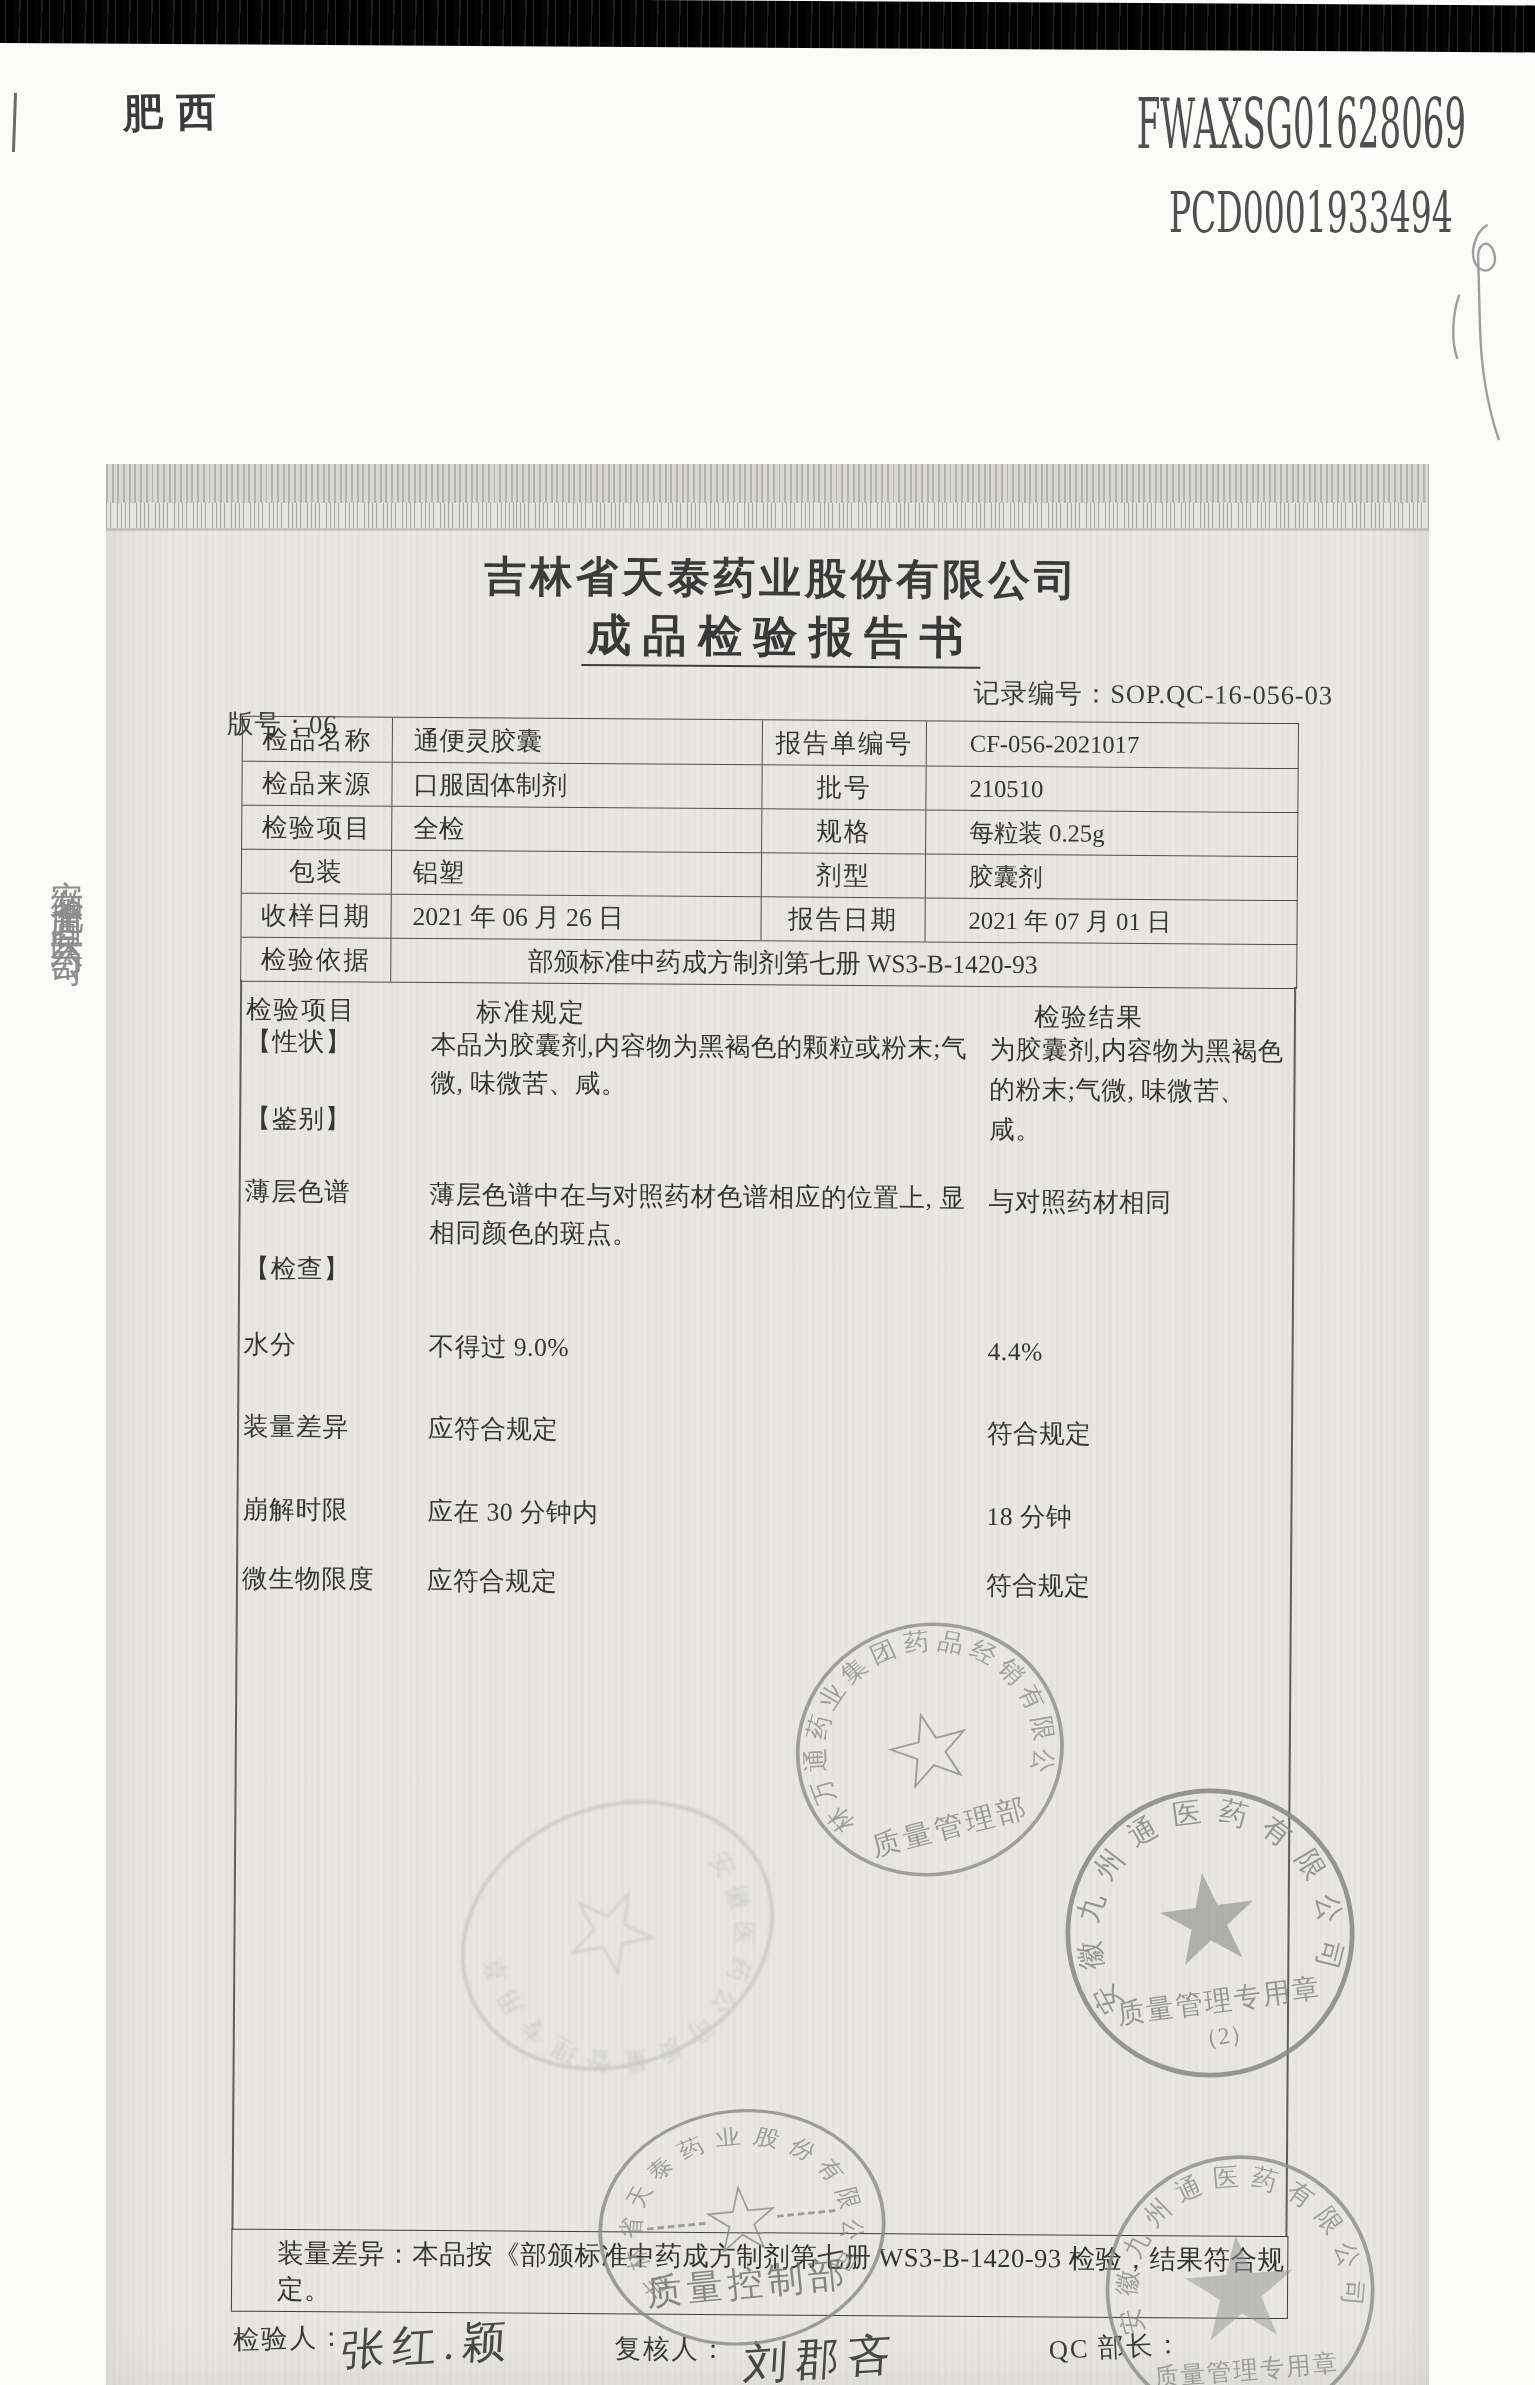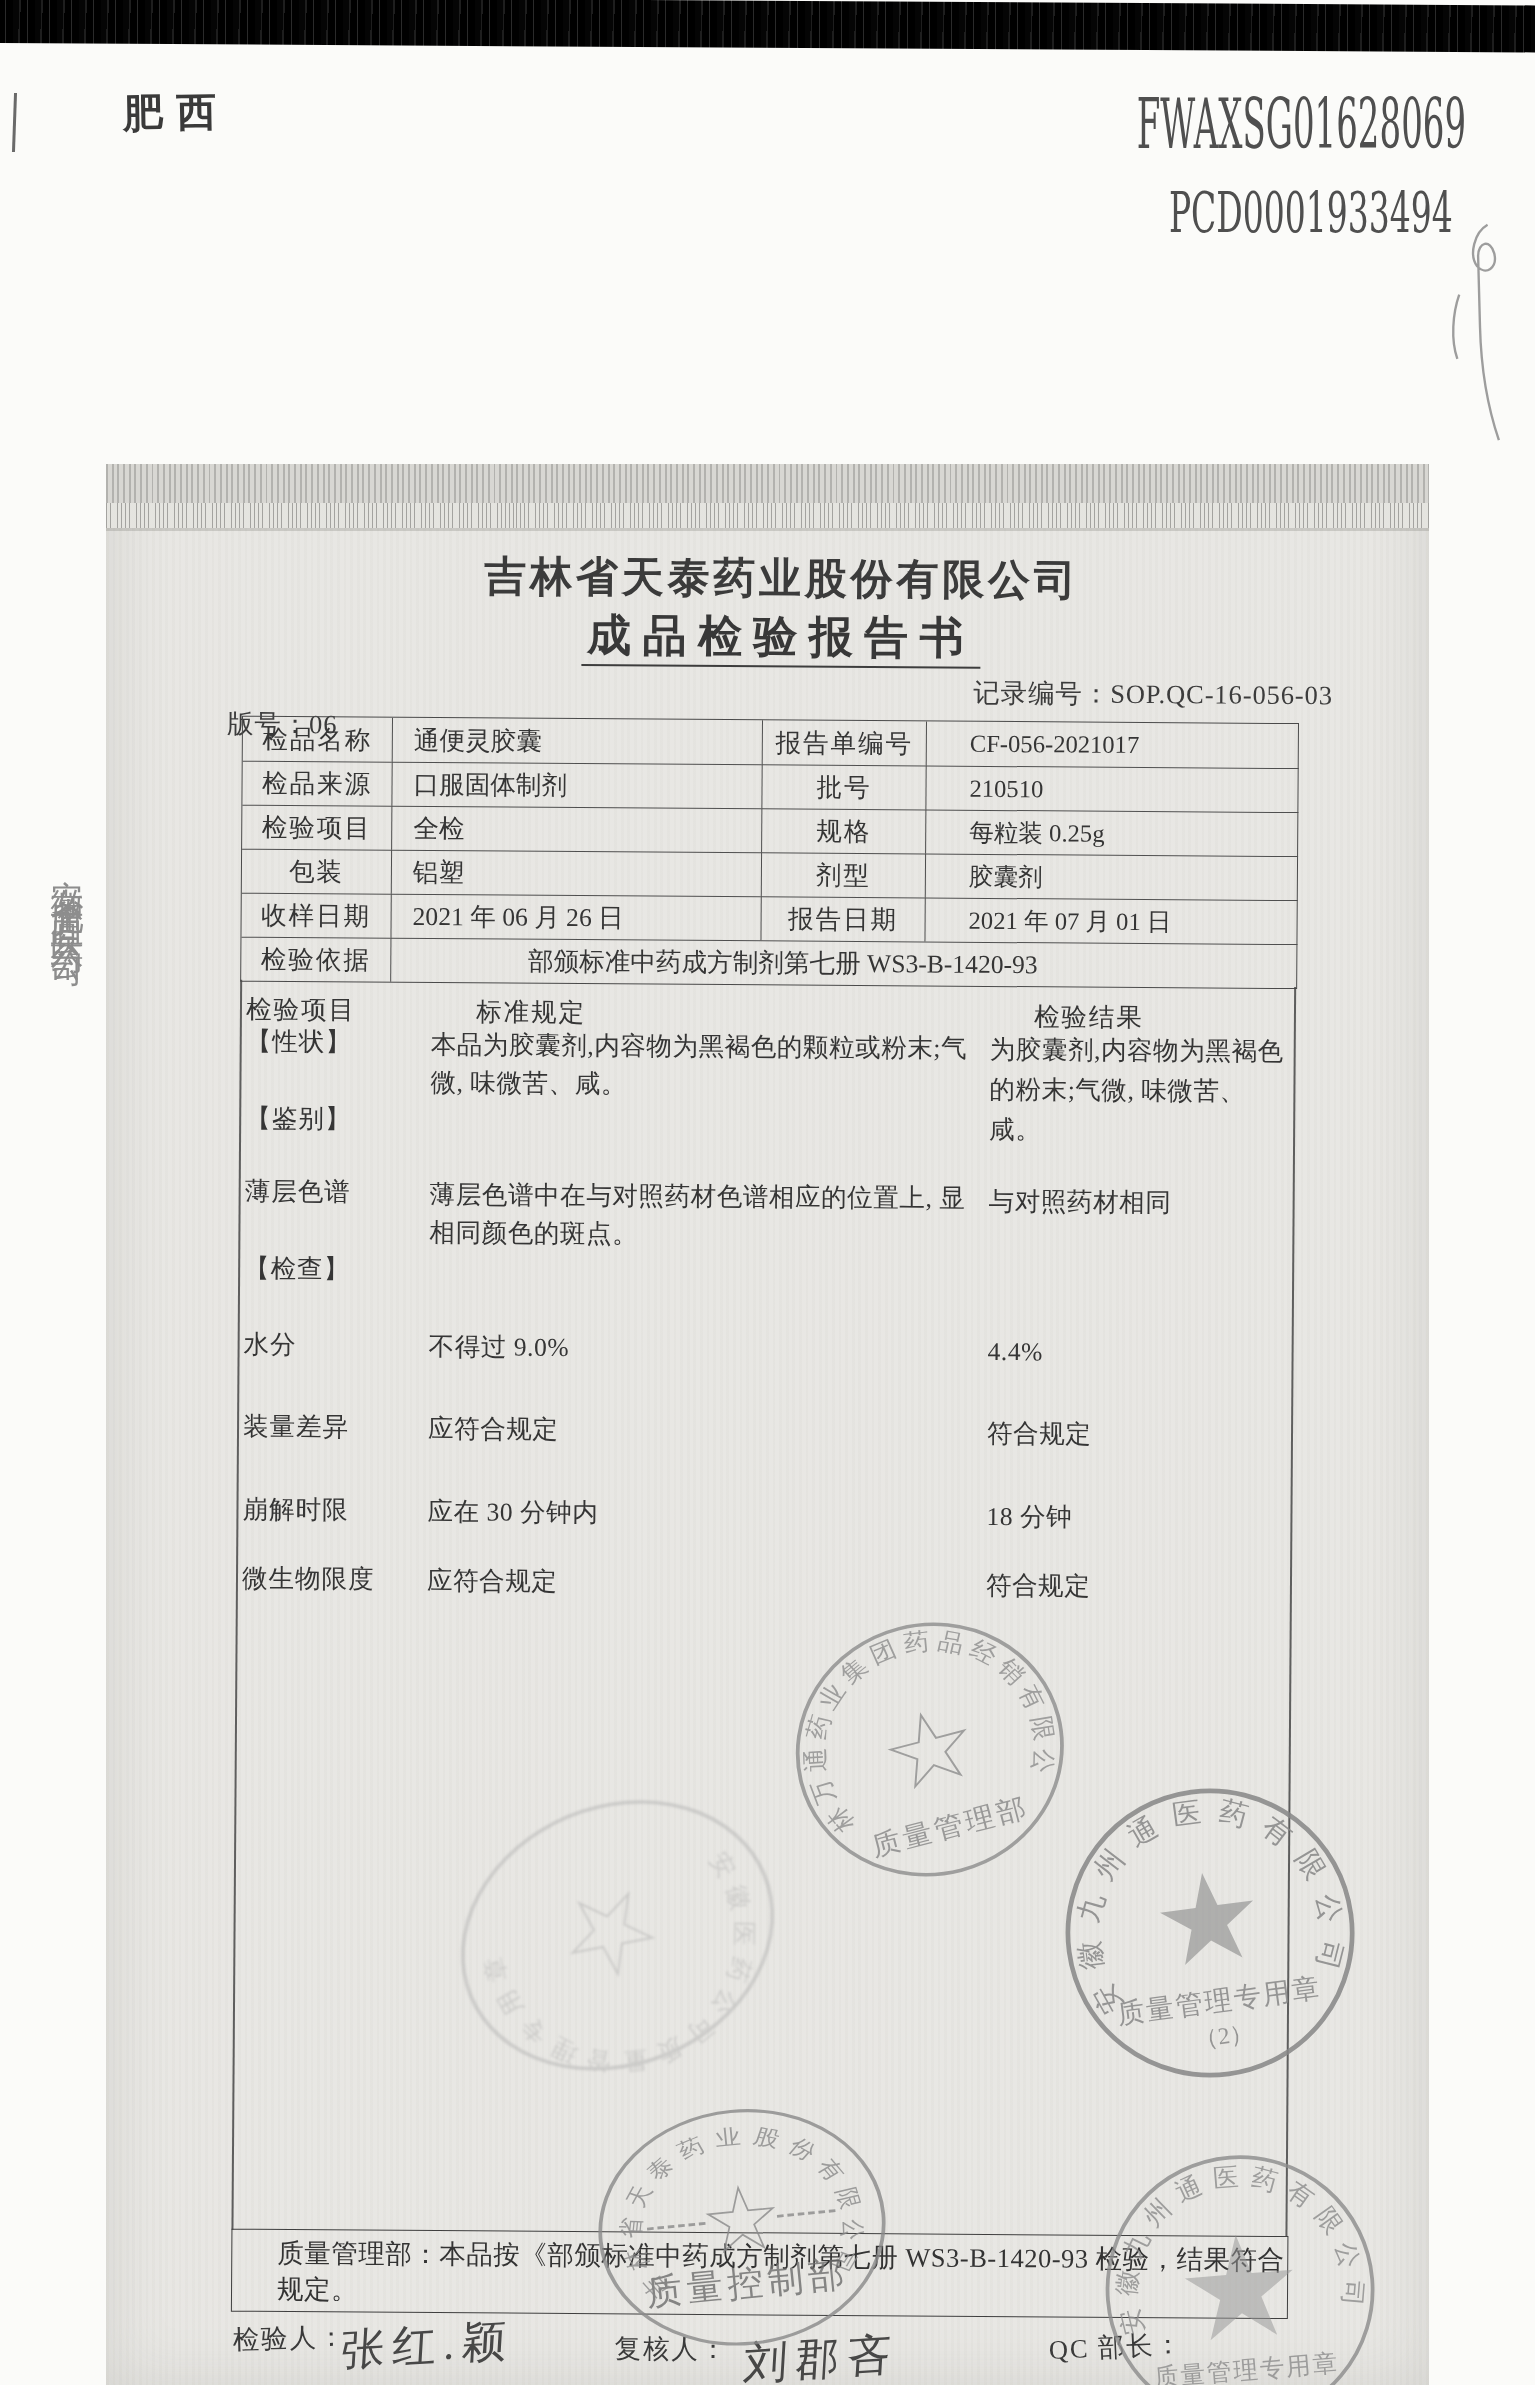--- a/index.html
+++ b/index.html
@@ -154,21 +154,21 @@
     <div class="spec-item" style="top:1492px">崩解时限</div>
     <div class="spec-std" style="top:1492px">应在 30 分钟内</div>
     <div class="spec-res" style="top:1492px">18 分钟</div>
 
     <div class="spec-item" style="top:1561px">微生物限度</div>
     <div class="spec-std" style="top:1561px">应符合规定</div>
     <div class="spec-res" style="top:1561px">符合规定</div>
 
     <div class="concl">
       <div class="txt">
-        <span>质量管理部：</span><span>本品按《部颁标准中药成方制剂第七册 WS3-B-1420-93 检验，结果符合规定。</span>
+        <span>装量差异：</span><span>本品按《部颁标准中药成方制剂第七册 WS3-B-1420-93 检验，结果符合规定。</span>
       </div>
     </div>
 
     <div class="sig-label" style="left:244px;top:2320px;transform:rotate(-2deg)">检验人：</div>
     <div class="hand" style="left:352px;top:2315px">张红.颖</div>
     <div class="sig-label" style="left:626px;top:2328px">复核人：</div>
     <div class="hand" style="left:755px;top:2326px">刘郡吝</div>
     <div class="sig-label" style="left:1060px;top:2323px;transform:rotate(-3deg)">QC 部长：</div>
 
     <svg class="stamp" style="left:793px;top:1601px" width="288" height="288" viewBox="0 0 304 304" opacity="0.78">

